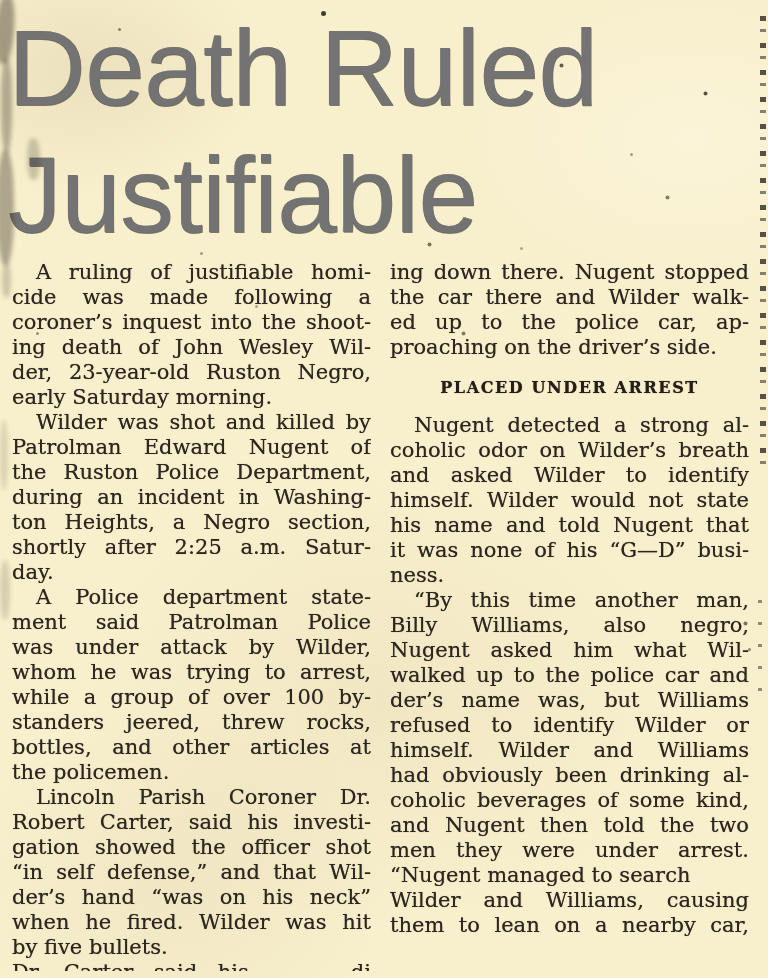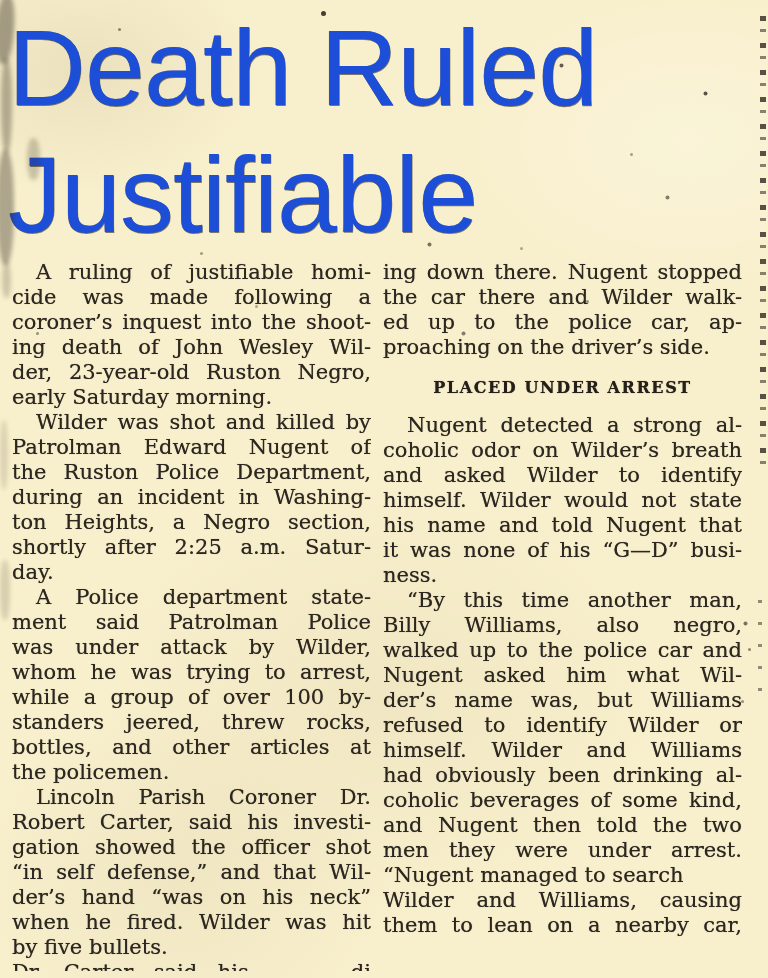--- a/index.html
+++ b/index.html
@@ -16,29 +16,29 @@
     color: #29241d;
   }
   .page { position: absolute; inset: 0; }
 
   
   .headline {
     position: absolute; left: 8px; top: 4px;
     font-family: "Liberation Sans", sans-serif;
     font-size: 108px; line-height: 127px;
     font-weight: 400; letter-spacing: -1px;
-    color: #1d4ed8;
+    color: #737373;
     text-shadow: 0.5px 0.5px 0 rgba(22,20,15,0.55), -0.3px 0 0 rgba(22,20,15,0.35);
     white-space: nowrap;
   }
 
   
   .columns {
     position: absolute; top: 260px; left: 12px;
-    width: 744px; display: flex; gap: 12px;
+    width: 744px; display: flex; gap: 19px;
   }
   .col { width: 359px; font-size: 21px; line-height: 25px; }
   .line {
     text-align: justify;
     text-align-last: justify;
     overflow: hidden;
     text-shadow: 0 0 0.7px rgba(41,36,29,0.65);
     color: #2b261f;
   }
   .line.first { text-indent: 24px; }
@@ -164,22 +164,22 @@
           <div class="line">coholic odor on Wilder’s breath</div>
           <div class="line">and asked Wilder to identify</div>
           <div class="line">himself. Wilder would not state</div>
           <div class="line">his name and told Nugent that</div>
           <div class="line">it was none of his “G—D” busi-</div>
           <div class="line last">ness.</div>
         </div>
         <div class="para">
           <div class="line first">“By this time another man,</div>
           <div class="line">Billy Williams, also negro,</div>
+          <div class="line">Nugent asked him what Wil-</div>
           <div class="line">walked up to the police car and</div>
-          <div class="line">Nugent asked him what Wil-</div>
           <div class="line">der’s name was, but Williams</div>
           <div class="line">refused to identify Wilder or</div>
           <div class="line">himself. Wilder and Williams</div>
           <div class="line">had obviously been drinking al-</div>
           <div class="line">coholic beverages of some kind,</div>
           <div class="line">and Nugent then told the two</div>
           <div class="line">men they were under arrest.</div>
           <div class="line last">“Nugent managed to search</div>
         </div>
         <div class="para runon">

